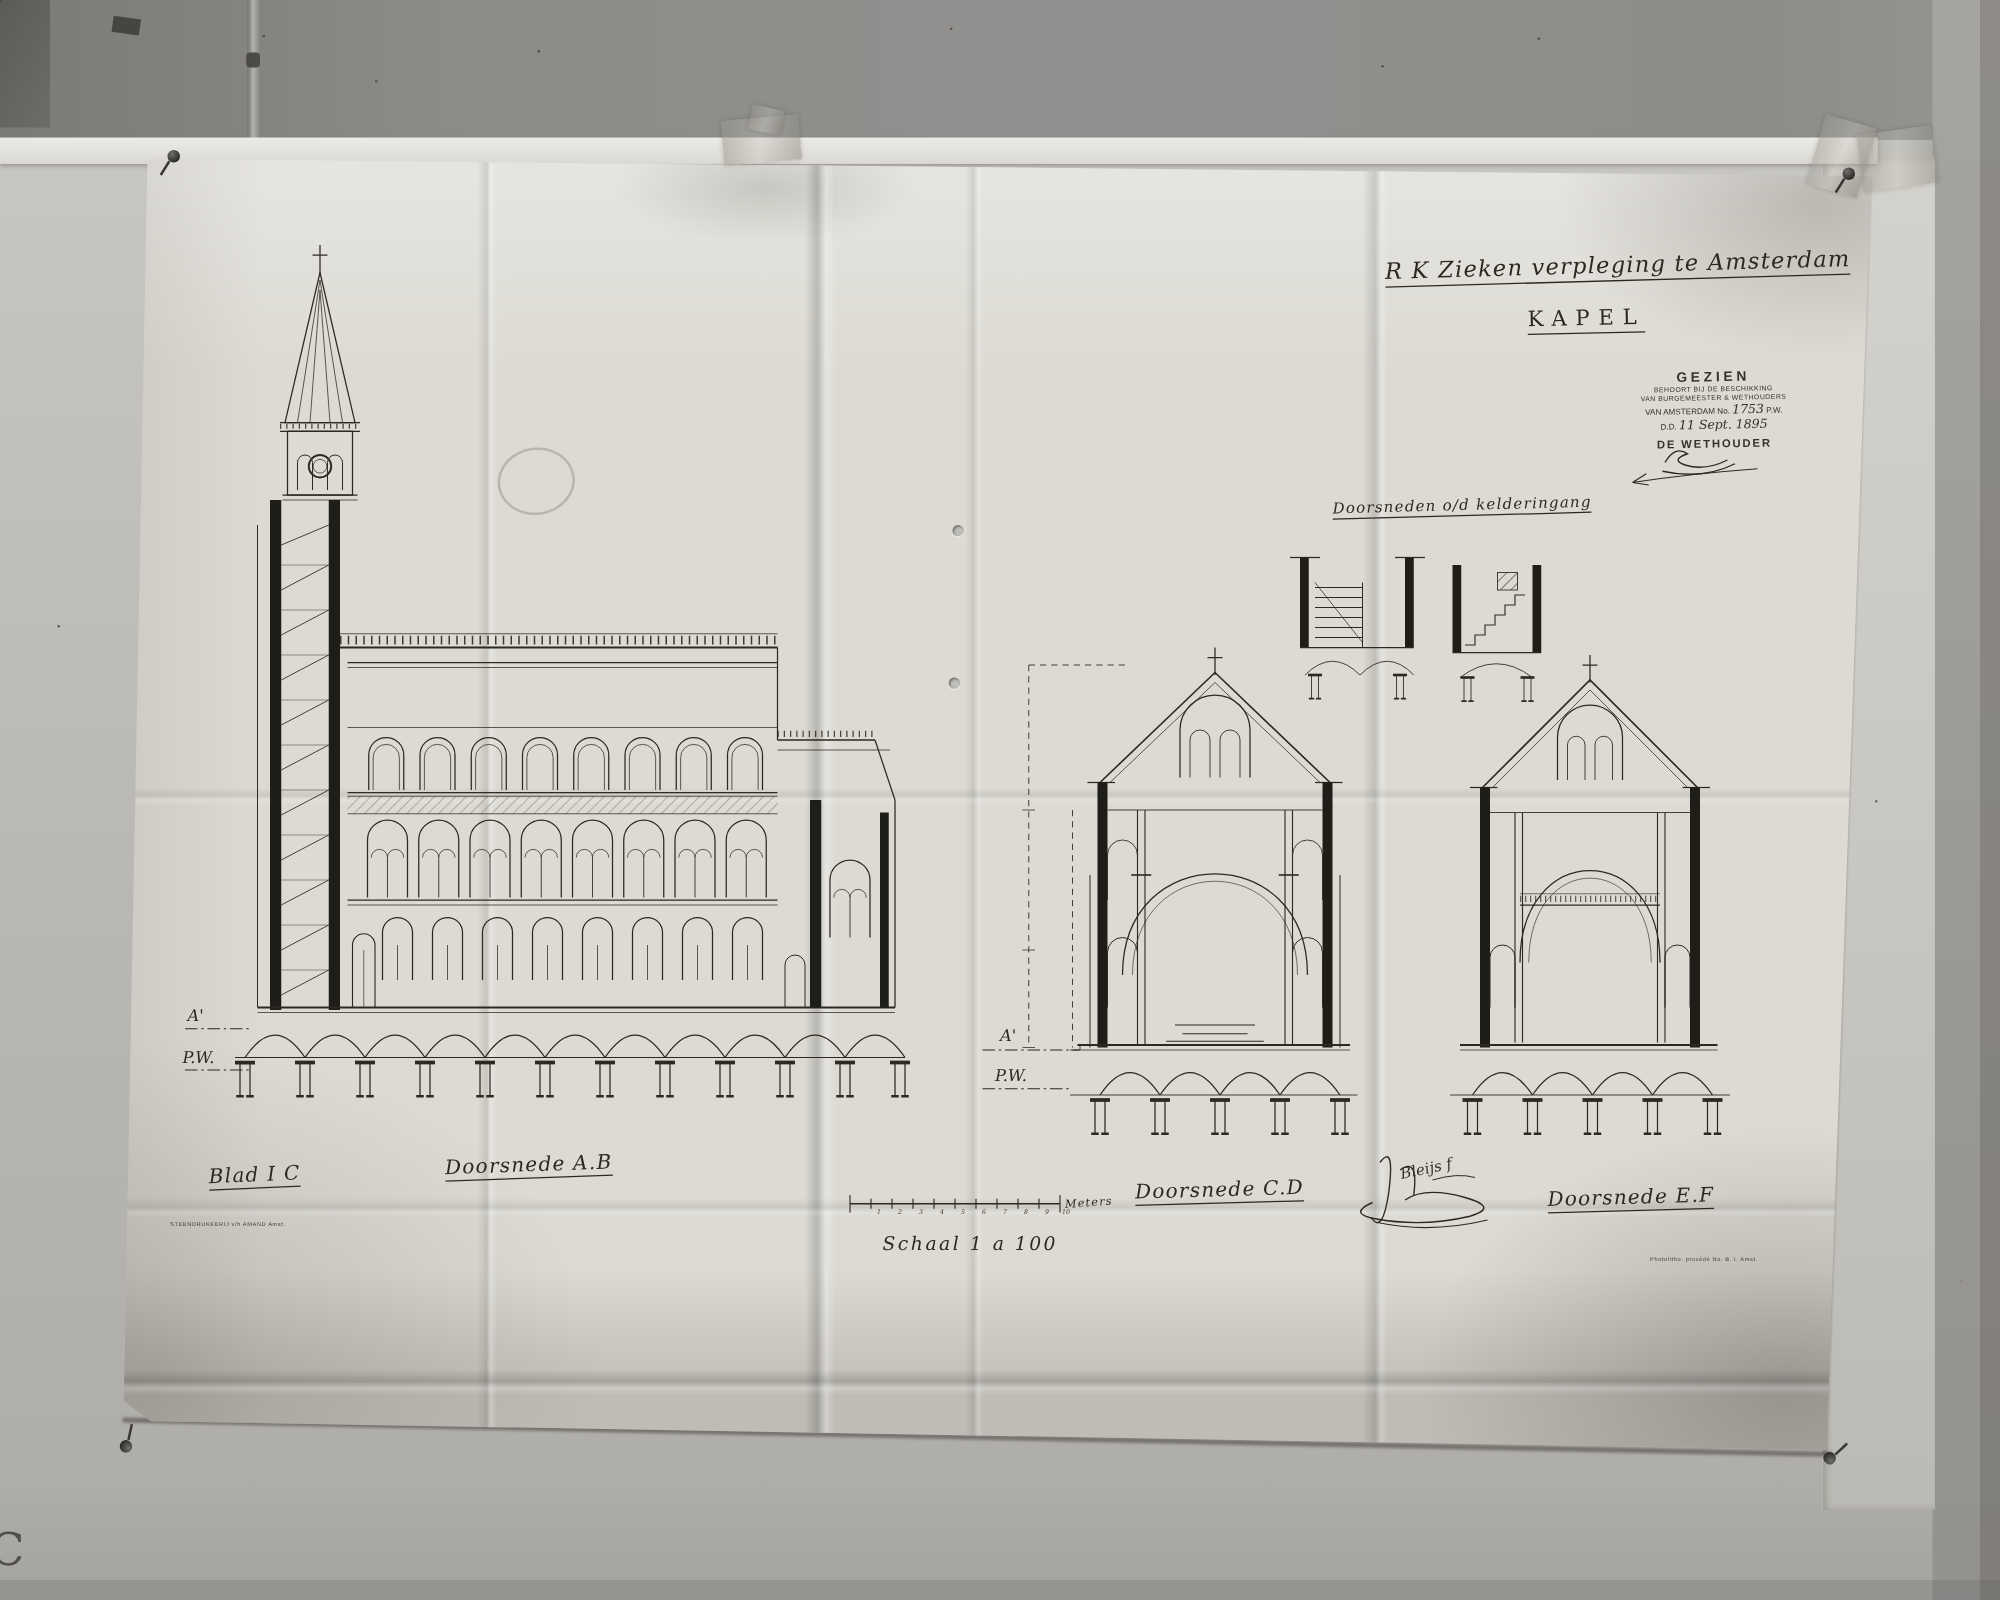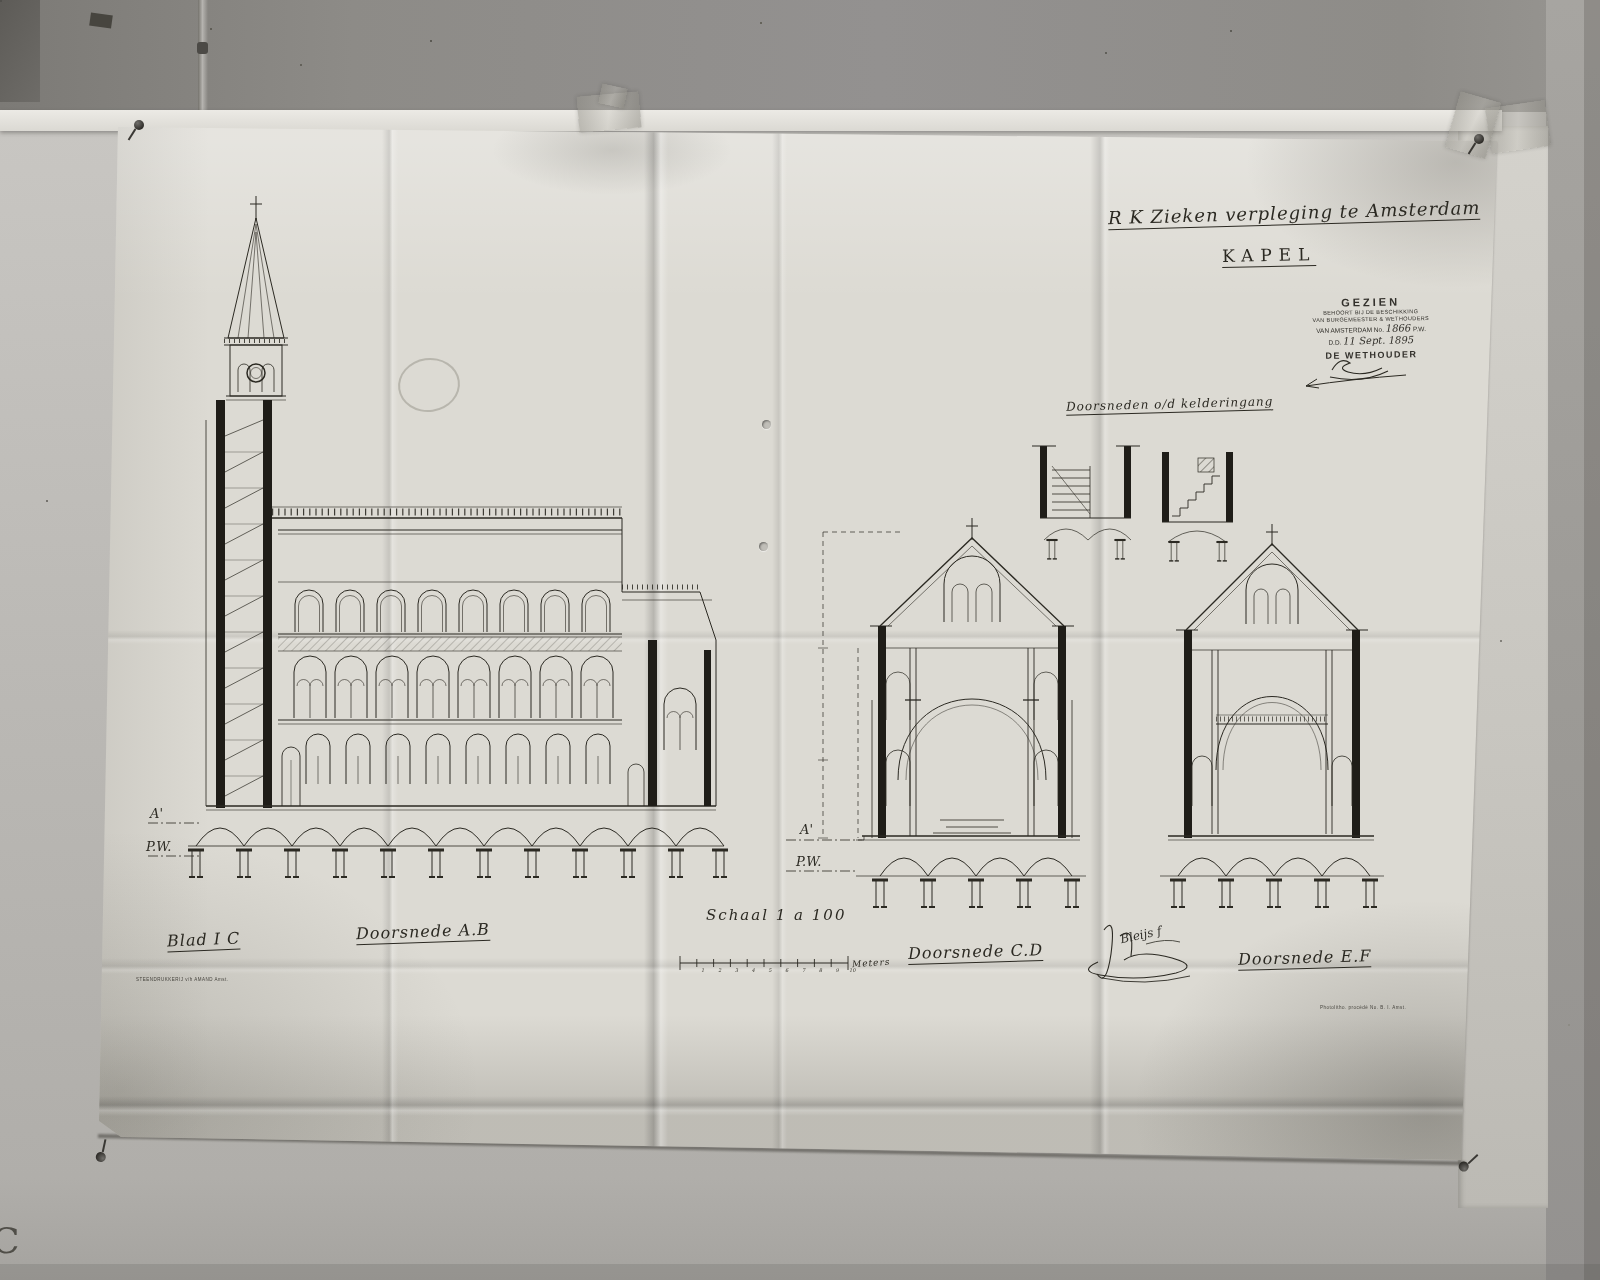--- a/index.html
+++ b/index.html
@@ -74,21 +74,21 @@
   .stamp{left:1294px;top:296px;width:154px;text-align:center;color:#33312c;
     font-family:"Liberation Sans","DejaVu Sans",sans-serif;transform:rotate(-1deg);}
   .stamp .s1{font-size:11px;font-weight:bold;letter-spacing:3px;}
   .stamp .s2{font-size:5.5px;letter-spacing:.4px;margin-top:1px;}
   .stamp .s3{font-size:6.5px;margin-top:1px;}
   .stamp .s3 .hw{font-family:"DejaVu Serif",serif;font-style:italic;font-size:10px;}
   .stamp .s4{font-size:9px;font-weight:bold;letter-spacing:1.5px;margin-top:4px;}
   .datum-lbl{font-size:13px;font-style:italic;}
   .blad-lbl{left:167px;top:930px;font-size:16px;transform:rotate(-2.5deg);}
   .ab-lbl{left:356px;top:922px;font-size:16px;transform:rotate(-2deg);}
-  .schaal-lbl{left:706px;top:906px;font-size:15px;letter-spacing:2px;}
+  .schaal-lbl{left:706px;top:986px;font-size:15px;letter-spacing:2px;}
   .meters-lbl{left:852px;top:958px;font-size:9px;transform:rotate(-4deg);}
   .ticks-row{left:688px;top:967px;width:168px;display:flex;}
   .ticks-row span{flex:1;text-align:right;font-size:5px;font-style:italic;color:#3a3830;}
   .cd-lbl{left:908px;top:942px;font-size:16px;transform:rotate(-1.6deg);}
   .ef-lbl{left:1238px;top:948px;font-size:16px;transform:rotate(-1.6deg);}
   .bleijs-lbl{left:1120px;top:928px;font-size:12px;font-style:italic;transform:rotate(-12deg);color:#33312c;}
   .imprint{font-family:"Liberation Sans",sans-serif;font-size:4.5px;letter-spacing:.5px;color:#44423c;}
   .imprint-l{left:136px;top:977px;}
   .imprint-r{left:1320px;top:1005px;}
   
@@ -395,21 +395,21 @@
 
     <div class="abs ink hand lbl title-1"><span class="u">R K Zieken verpleging te Amsterdam</span></div>
     <div class="abs ink lbl title-2"><span class="u">KAPEL</span></div>
 
     <div class="abs stamp">
       <div class="s1">GEZIEN</div>
       <div class="s2">BEHOORT BIJ DE BESCHIKKING</div>
       <div class="s2">VAN BURGEMEESTER &amp; WETHOUDERS</div>
       <div class="s3">
         <span>VAN AMSTERDAM No.</span>
-        <span class="hw">1866</span>
+        <span class="hw">1753</span>
         <span>P.W.</span>
       </div>
       <div class="s3">
         <span>D.D.</span>
         <span class="hw">11 Sept. 1895</span>
       </div>
       <div class="s4">DE WETHOUDER</div>
     </div>
 
     <div class="abs ink hand lbl kelder-lbl"><span class="u">Doorsneden o/d kelderingang</span></div>

